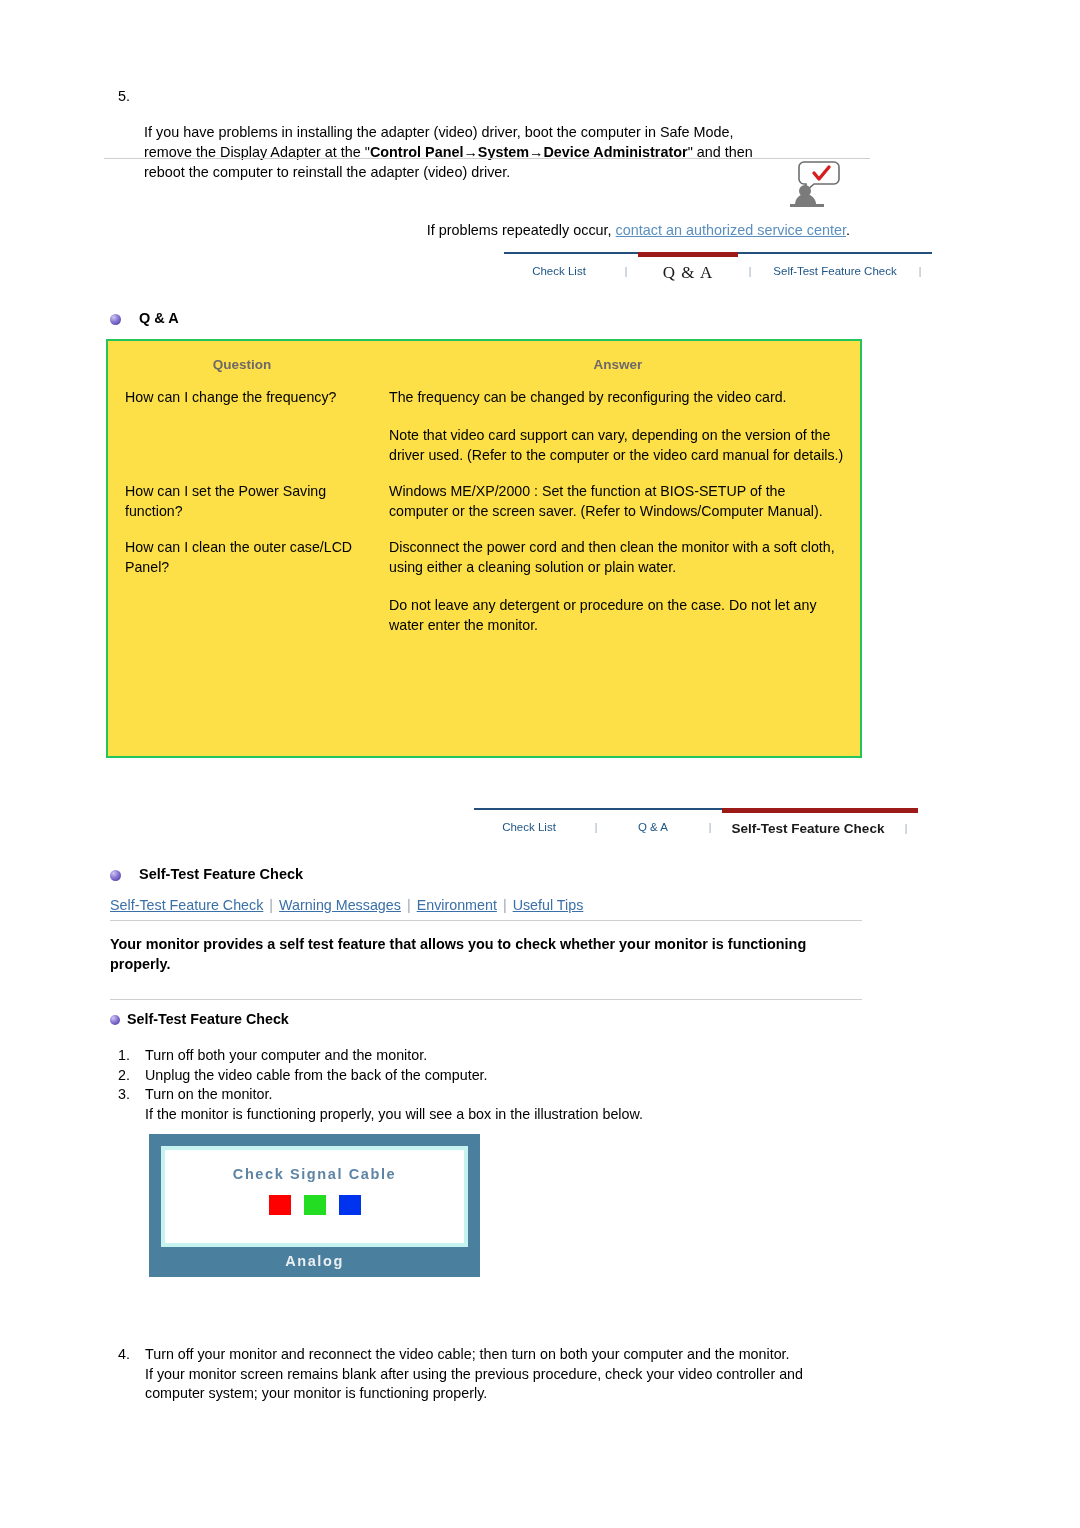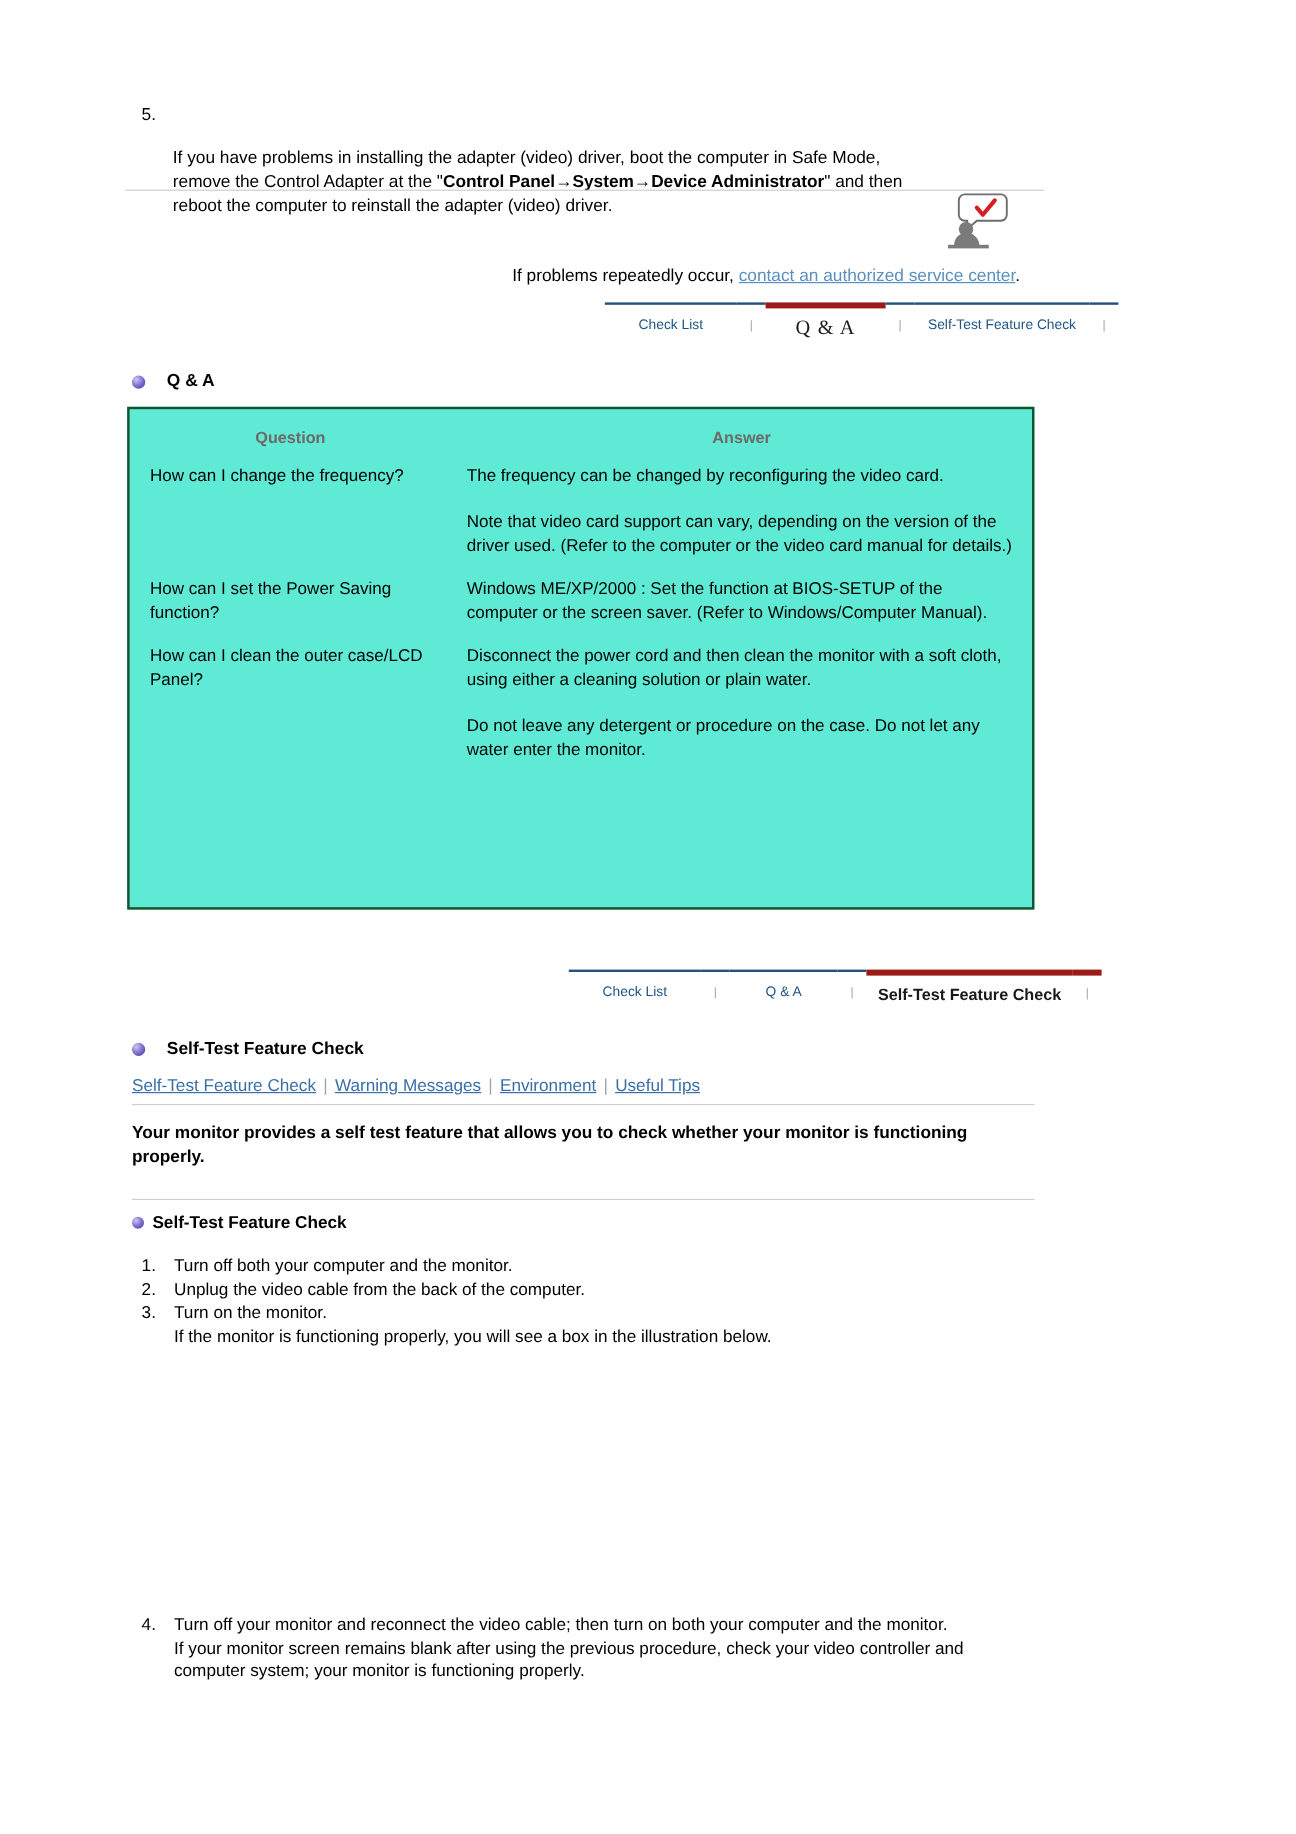--- a/index.html
+++ b/index.html
@@ -147,23 +147,23 @@
 
   #stfc-head { left: 110px; top: 866px; }
 
   
   .qa-box {
     position: absolute;
     left: 106px;
     top: 339px;
     width: 756px;
     height: 419px;
-    border: 2px solid #14532d;
-    box-sizing: border-box;
-    background: #5eead4;
+    border: 2px solid #22c55e;
+    box-sizing: border-box;
+    background: #fde047;
   }
   .qa-table {
     width: 100%;
     border-collapse: collapse;
     font-size: 14.2px;
     line-height: 20px;
   }
   .qa-table th {
     font-weight: bold;
     color: #6f6868;
@@ -303,21 +303,21 @@
 </head>
 <body>
 
 <div class="page">
 
   <div class="step5">
     <div class="step5-row">
       <span class="step5-num">5.</span>
       <span class="step5-text">
         <span>If you have problems in installing the adapter (video) driver, boot the computer in Safe Mode,</span><br>
-        <span>remove the Control Adapter at the "</span><span class="bold">Control Panel→System→Device Administrator</span><span>" and then</span><br>
+        <span>remove the Display Adapter at the "</span><span class="bold">Control Panel→System→Device Administrator</span><span>" and then</span><br>
         <span>reboot the computer to reinstall the adapter (video) driver.</span>
       </span>
     </div>
   </div>
 
   <hr class="rule rule-1">
 
   <div class="note">
     <div class="note-icon">
       <svg width="62" height="48" viewBox="0 0 62 48" xmlns="http://www.w3.org/2000/svg">
@@ -420,20 +420,31 @@
     </div>
     <div class="olist-row">
       <span class="olist-num">3.</span>
       <span class="olist-text">
         <span>Turn on the monitor.</span><br>
         <span>If the monitor is functioning properly, you will see a box in the illustration below.</span>
       </span>
     </div>
   </div>
 
+  <div class="monitor">
+    <div class="monitor-inner">
+      <div class="monitor-msg">Check Signal Cable</div>
+      <div class="swatches">
+        <span class="swatch" style="background:#ff0000"></span>
+        <span class="swatch" style="background:#22dd22"></span>
+        <span class="swatch" style="background:#0033ee"></span>
+      </div>
+    </div>
+    <div class="monitor-label">Analog</div>
+  </div>
 
 
   <div class="tail2">
     <div class="olist-row">
       <span class="olist-num">4.</span>
       <span class="olist-text">
         <span>Turn off your monitor and reconnect the video cable; then turn on both your computer and the monitor.</span><br>
         <span>If your monitor screen remains blank after using the previous procedure, check your video controller and computer system; your monitor is functioning properly.</span>
       </span>
     </div>

